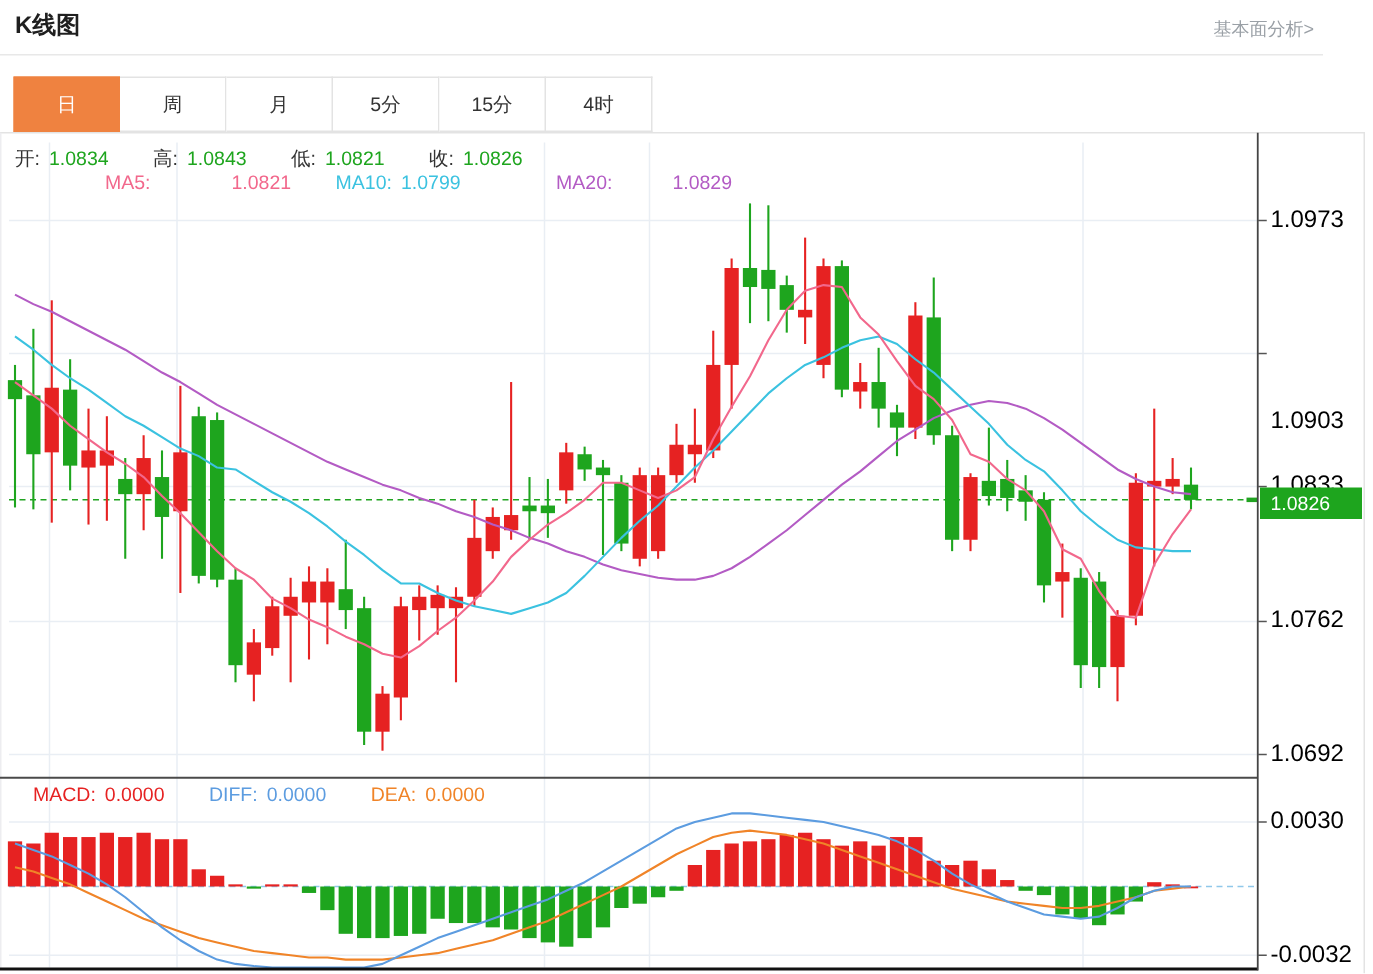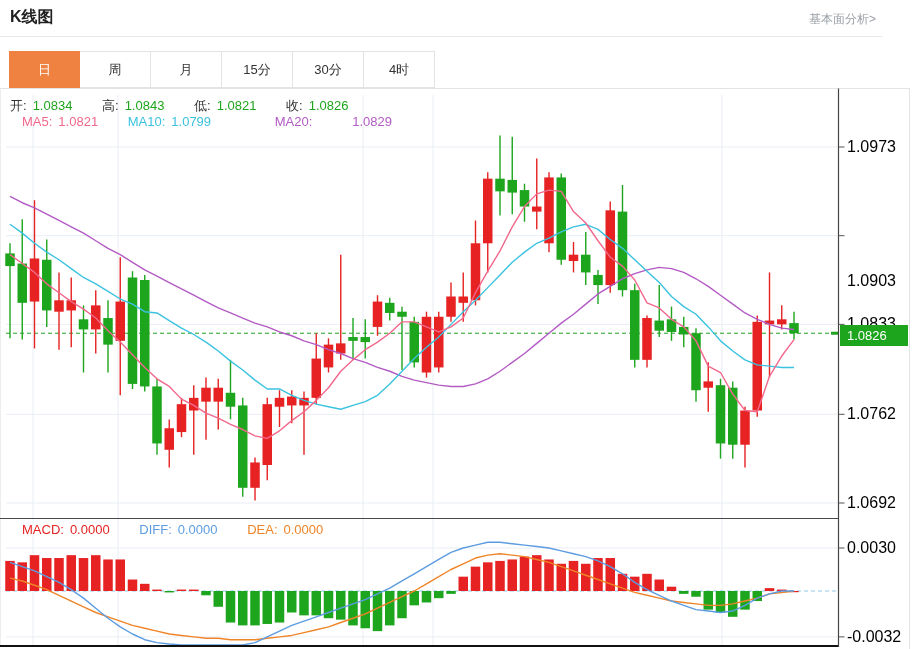--- a/index.html
+++ b/index.html
@@ -12,21 +12,21 @@
   .tab{width:71px;box-sizing:border-box;display:flex;align-items:center;justify-content:center;
        font-size:13px;color:#333;cursor:pointer;background:#fff;border:1px solid #e3e3e3;border-left:none;}
   .tab:first-child{border-left:1px solid #e3e3e3;}
   .tab.active{background:var(--c-orange);border-color:var(--c-orange);color:#fff;}
   #chart-svg{position:absolute;left:0;top:0;z-index:1;}
   .overlay{position:absolute;left:0;top:0;width:915px;height:472px;z-index:2;pointer-events:none;}
   .inforow{position:absolute;font-size:13px;white-space:nowrap;}
   .inforow span{margin-right:6px;}
   .lab{color:#333;}
   .g{color:var(--c-green);}
-  .ma5c{color:var(--c-ma5);}
+  .ma5c{color:var(--c-ma5);margin-left:48px;}
   .ma10c{color:var(--c-ma10);}
   .ma20c{color:var(--c-ma20);padding-left:34px;}
   .macdc{color:var(--c-red);}
   .diffc{color:var(--c-diff);}
   .deac{color:var(--c-dea);}
   .gap{display:inline-block;width:14px;}
   .ylabel{position:absolute;left:847px;font-size:16px;color:#000000;transform:translateY(-50%);}
   .badge{position:absolute;left:840px;width:68px;height:21px;box-sizing:border-box;padding-left:7px;
          background:var(--c-green);color:#fff;font-size:13px;line-height:21px;z-index:4;}
 </style>
@@ -35,22 +35,22 @@
 
 <div class="header">
   <div class="title">K线图</div>
   <div class="fund-link">基本面分析&gt;</div>
 </div>
 
 <div class="tabs" id="tabs">
     <div class="tab active">日</div>
     <div class="tab">周</div>
     <div class="tab">月</div>
+    <div class="tab">5分</div>
     <div class="tab">15分</div>
-    <div class="tab">30分</div>
     <div class="tab">4时</div>
   </div>
 
 <svg id="chart-svg" width="915" height="649">
     <line x1="6" y1="147" x2="838.5" y2="147" stroke="#e9eef4" stroke-width="1"></line>
     <line x1="6" y1="235.68299999999869" x2="838.5" y2="235.68299999999869" stroke="#e9eef4" stroke-width="1"></line>
     <line x1="6" y1="324.36600000000016" x2="838.5" y2="324.36600000000016" stroke="#e9eef4" stroke-width="1"></line>
     <line x1="6" y1="414.3158999999987" x2="838.5" y2="414.3158999999987" stroke="#e9eef4" stroke-width="1"></line>
     <line x1="6" y1="502.99890000000016" x2="838.5" y2="502.99890000000016" stroke="#e9eef4" stroke-width="1"></line>
     <line x1="6" y1="548.001" x2="838.5" y2="548.001" stroke="#e9eef4" stroke-width="1"></line>

